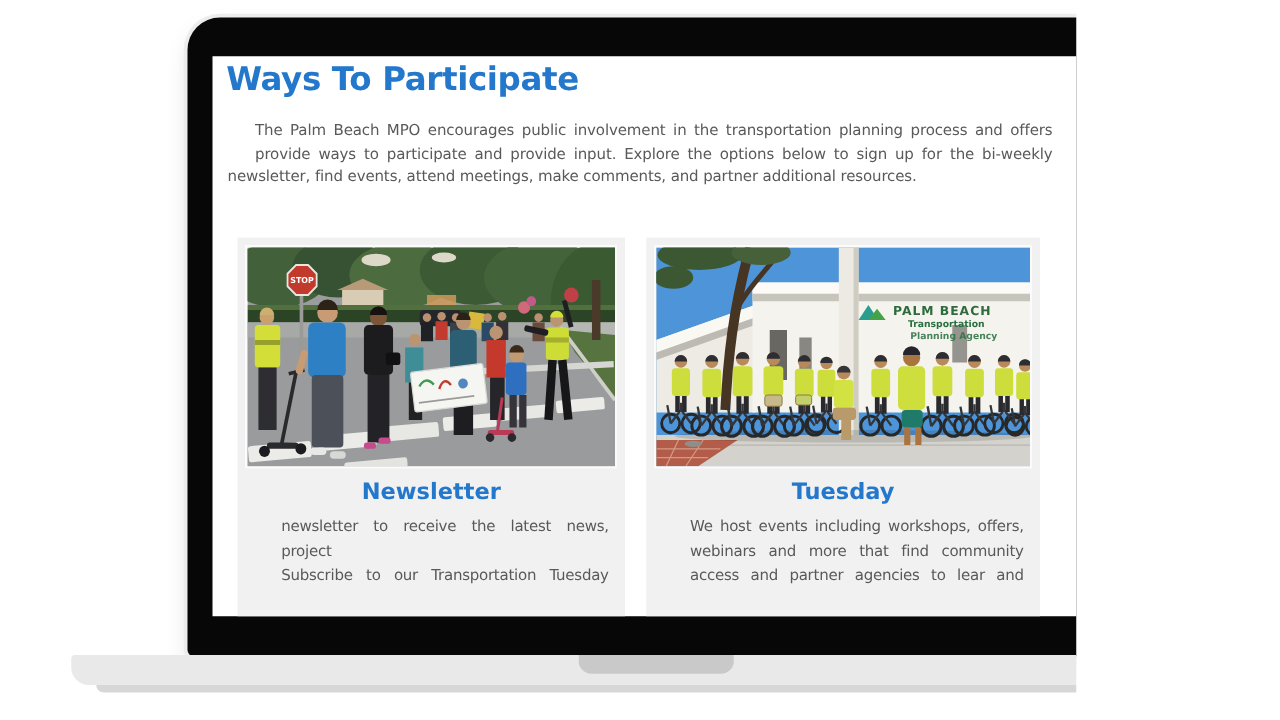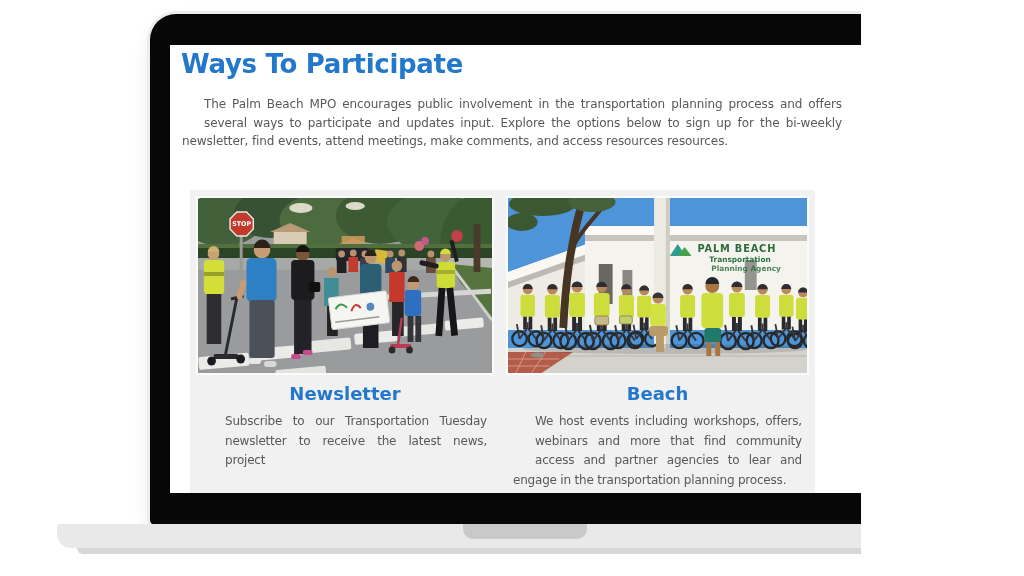--- a/index.html
+++ b/index.html
@@ -16,21 +16,21 @@
         border-radius:0 0 10px 10px;}
   
   .screen{position:absolute;left:170px;top:45px;width:717px;height:448px;background:#ffffff;overflow:hidden;}
   .page-title{position:absolute;left:11px;top:4px;margin:0;font-size:26px;font-weight:bold;
         color:var(--accent,#2478cc);letter-spacing:-0.3px;}
   .intro{position:absolute;left:12px;top:50px;width:660px;font-size:12px;line-height:18.5px;
         color:var(--body-text,#595959);letter-spacing:-0.1px;}
   .jl{text-align:justify;text-align-last:justify;margin-left:22px;}
   .jl-last{text-align:left;}
   
-  .cards{position:absolute;left:20px;top:145px;display:flex;}
+  .cards{position:absolute;left:20px;top:145px;display:flex;gap:17px;}
   .card{background:var(--card-bg,#f1f1f1);height:340px;}
   .card-newsletter{width:310px;}
   .card-events{width:315px;}
   .photo-wrap{margin:6px 6px 0;height:179px;border:2px solid #fbfbfb;box-sizing:border-box;background:#dcdcdc;}
   svg.photo{display:block;width:100%;height:100%;}
   .card-title{margin:8px 0 0;text-align:center;font-size:18px;font-weight:bold;color:var(--accent,#2478cc);}
   .card-body{margin:8px 13px 0;font-size:12px;line-height:19.5px;color:var(--body-text,#595959);letter-spacing:-0.2px;}
 </style>
 </head>
 <body>
@@ -41,22 +41,22 @@
   <div class="base"></div>
   <div class="base-notch"></div>
   <div class="base-shadow"></div>
 
   <div class="screen">
 
     <h1 class="page-title">Ways To Participate</h1>
 
     <div class="intro">
       <div class="jl">The Palm Beach MPO encourages public involvement in the transportation planning process and offers</div>
-      <div class="jl">several ways to participate and updates input. Explore the options below to sign up for the bi-weekly</div>
-      <div class="jl-last">newsletter, find events, attend meetings, make comments, and access resources resources.</div>
+      <div class="jl">provide ways to participate and provide input. Explore the options below to sign up for the bi-weekly</div>
+      <div class="jl-last">newsletter, find events, attend meetings, make comments, and partner additional resources.</div>
     </div>
 
     <div class="cards">
 
       <div class="card card-newsletter">
         <div class="photo-wrap">
           <svg class="photo" viewBox="0 0 303 175" preserveAspectRatio="none" xmlns="http://www.w3.org/2000/svg">
 
             <rect x="0" y="0" width="303" height="175" fill="#9a9c9e"></rect>
 
@@ -198,22 +198,22 @@
               <rect x="96" y="62" width="24" height="40" rx="4" fill="#1c1c1f"></rect>
               <rect x="114" y="84" width="12" height="10" rx="2" fill="#111111"></rect>
               <rect x="99" y="102" width="18" height="54" fill="#232327"></rect>
               <rect x="96" y="156" width="10" height="5" rx="2" fill="#c84a8e"></rect>
               <rect x="108" y="152" width="10" height="5" rx="2" fill="#c84a8e"></rect>
             </g>
           </svg>
         </div>
         <div class="card-title">Newsletter</div>
         <div class="card-body">
+          <div class="jl">newsletter to receive the latest news, project</div>
           <div class="jl">Subscribe to our Transportation Tuesday</div>
-          <div class="jl">newsletter to receive the latest news, project</div>
         </div>
       </div>
 
       <div class="card card-events">
         <div class="photo-wrap">
           <svg class="photo" viewBox="0 0 303 175" preserveAspectRatio="none" xmlns="http://www.w3.org/2000/svg">
             <defs>
               <g id="cyc">
                 <circle cx="-9" cy="-10" r="8" stroke="#26282a" stroke-width="2.5" fill="none"></circle>
                 <circle cx="9" cy="-10" r="8" stroke="#26282a" stroke-width="2.5" fill="none"></circle>
@@ -300,24 +300,23 @@
                 <circle cx="207" cy="88" r="7" fill="#a9743f"></circle>
                 <path d="M200,86 a7,7 0 0 1 14,0" fill="#24262b"></path>
                 <rect x="196" y="95" width="22" height="35" rx="4" fill="#cede3d"></rect>
                 <rect x="199" y="130" width="17" height="14" rx="3" fill="#1f7a6a"></rect>
                 <rect x="201" y="144" width="5" height="14" fill="#a9743f"></rect>
                 <rect x="210" y="144" width="5" height="14" fill="#a9743f"></rect>
               </g>
             </g>
           </svg>
         </div>
-        <div class="card-title">Beach</div>
+        <div class="card-title">Tuesday</div>
         <div class="card-body">
           <div class="jl">We host events including workshops, offers,</div>
           <div class="jl">webinars and more that find community</div>
           <div class="jl">access and partner agencies to lear and</div>
-          <div class="jl-last">engage in the transportation planning process.</div>
         </div>
       </div>
 
     </div>
   </div>
 </div>
 
 </body></html>

